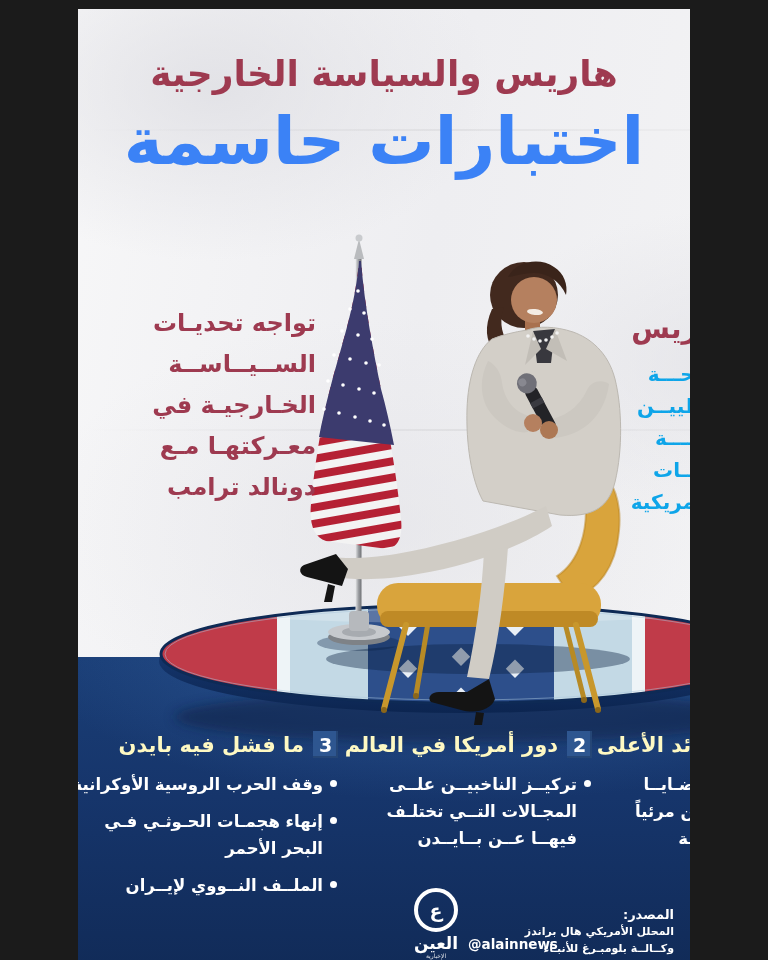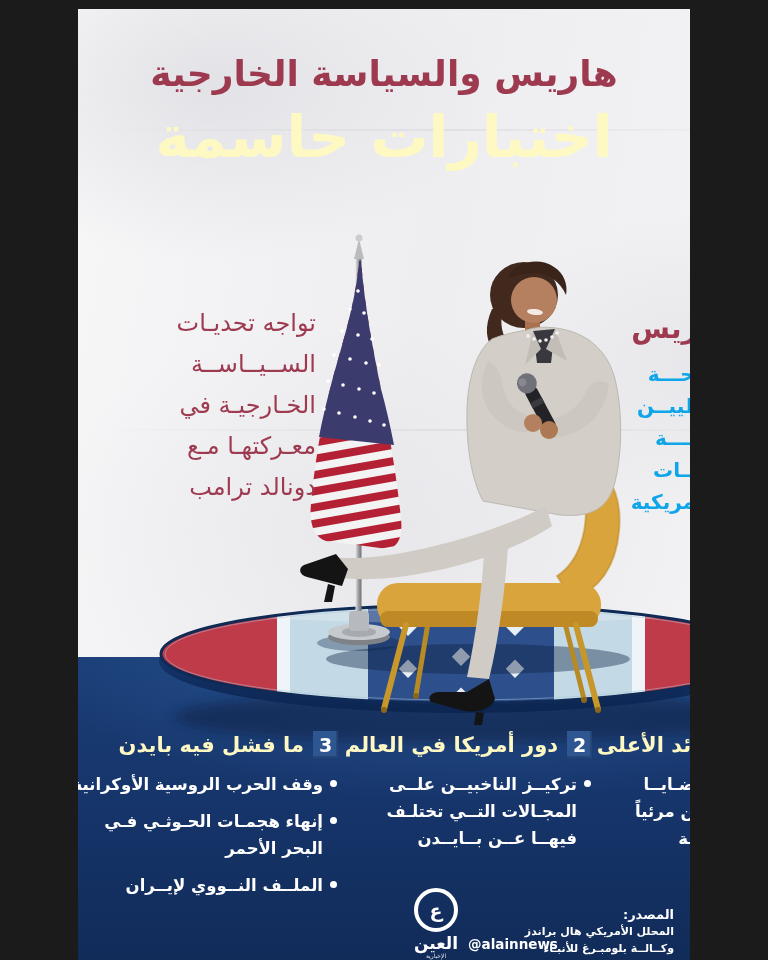--- a/index.html
+++ b/index.html
@@ -15,24 +15,24 @@
   .crease{position:absolute;left:0;width:768px;height:2px;background:linear-gradient(90deg,rgba(0,0,0,0),rgba(0,0,0,.05),rgba(0,0,0,0));}
   .navy{position:absolute;top:648px;left:0;width:768px;height:312px;
     background:
       radial-gradient(90% 75% at 50% 0%, rgba(64,114,184,.45) 0%, rgba(64,114,184,0) 62%),
       linear-gradient(180deg,#1a3e76 0%,#16356b 45%,#112b58 100%);}
   .stage{position:absolute;top:0;left:0;pointer-events:none;}
   
   .kicker{position:absolute;top:44px;left:0;right:0;text-align:center;
     font-size:36px;font-weight:bold;color:#9e3a50;}
   .main-title{position:absolute;top:94px;left:0;right:0;text-align:center;
-    font-size:58px;font-weight:bold;color:#fef9c3;}
+    font-size:66px;font-weight:bold;color:#3b82f6;}
   
   .left-block{position:absolute;left:18px;top:294px;width:220px;text-align:right;
-    color:#9e3a50;font-weight:normal;font-size:24px;line-height:41px;}
+    color:#9e3a50;font-weight:bold;font-size:24px;line-height:41px;}
   .left-block .ln{white-space:nowrap;}
   .right-block{position:absolute;left:538px;top:303px;width:212px;text-align:center;}
   .right-heading{font-size:28px;font-weight:bold;color:#9e3a50;margin-bottom:13px;white-space:nowrap;}
   .right-bullet{position:relative;padding-right:16px;color:#0ea5e9;font-weight:bold;
     font-size:20px;line-height:32px;}
   .right-bullet .dot{position:absolute;right:0;top:12px;width:9px;height:9px;border-radius:50%;background:#3b3b3f;}
   .right-bullet .ln{white-space:nowrap;}
   
   .columns{position:absolute;top:722px;left:10px;width:748px;display:flex;align-items:flex-start;}
   .col{padding:0 6px;}

